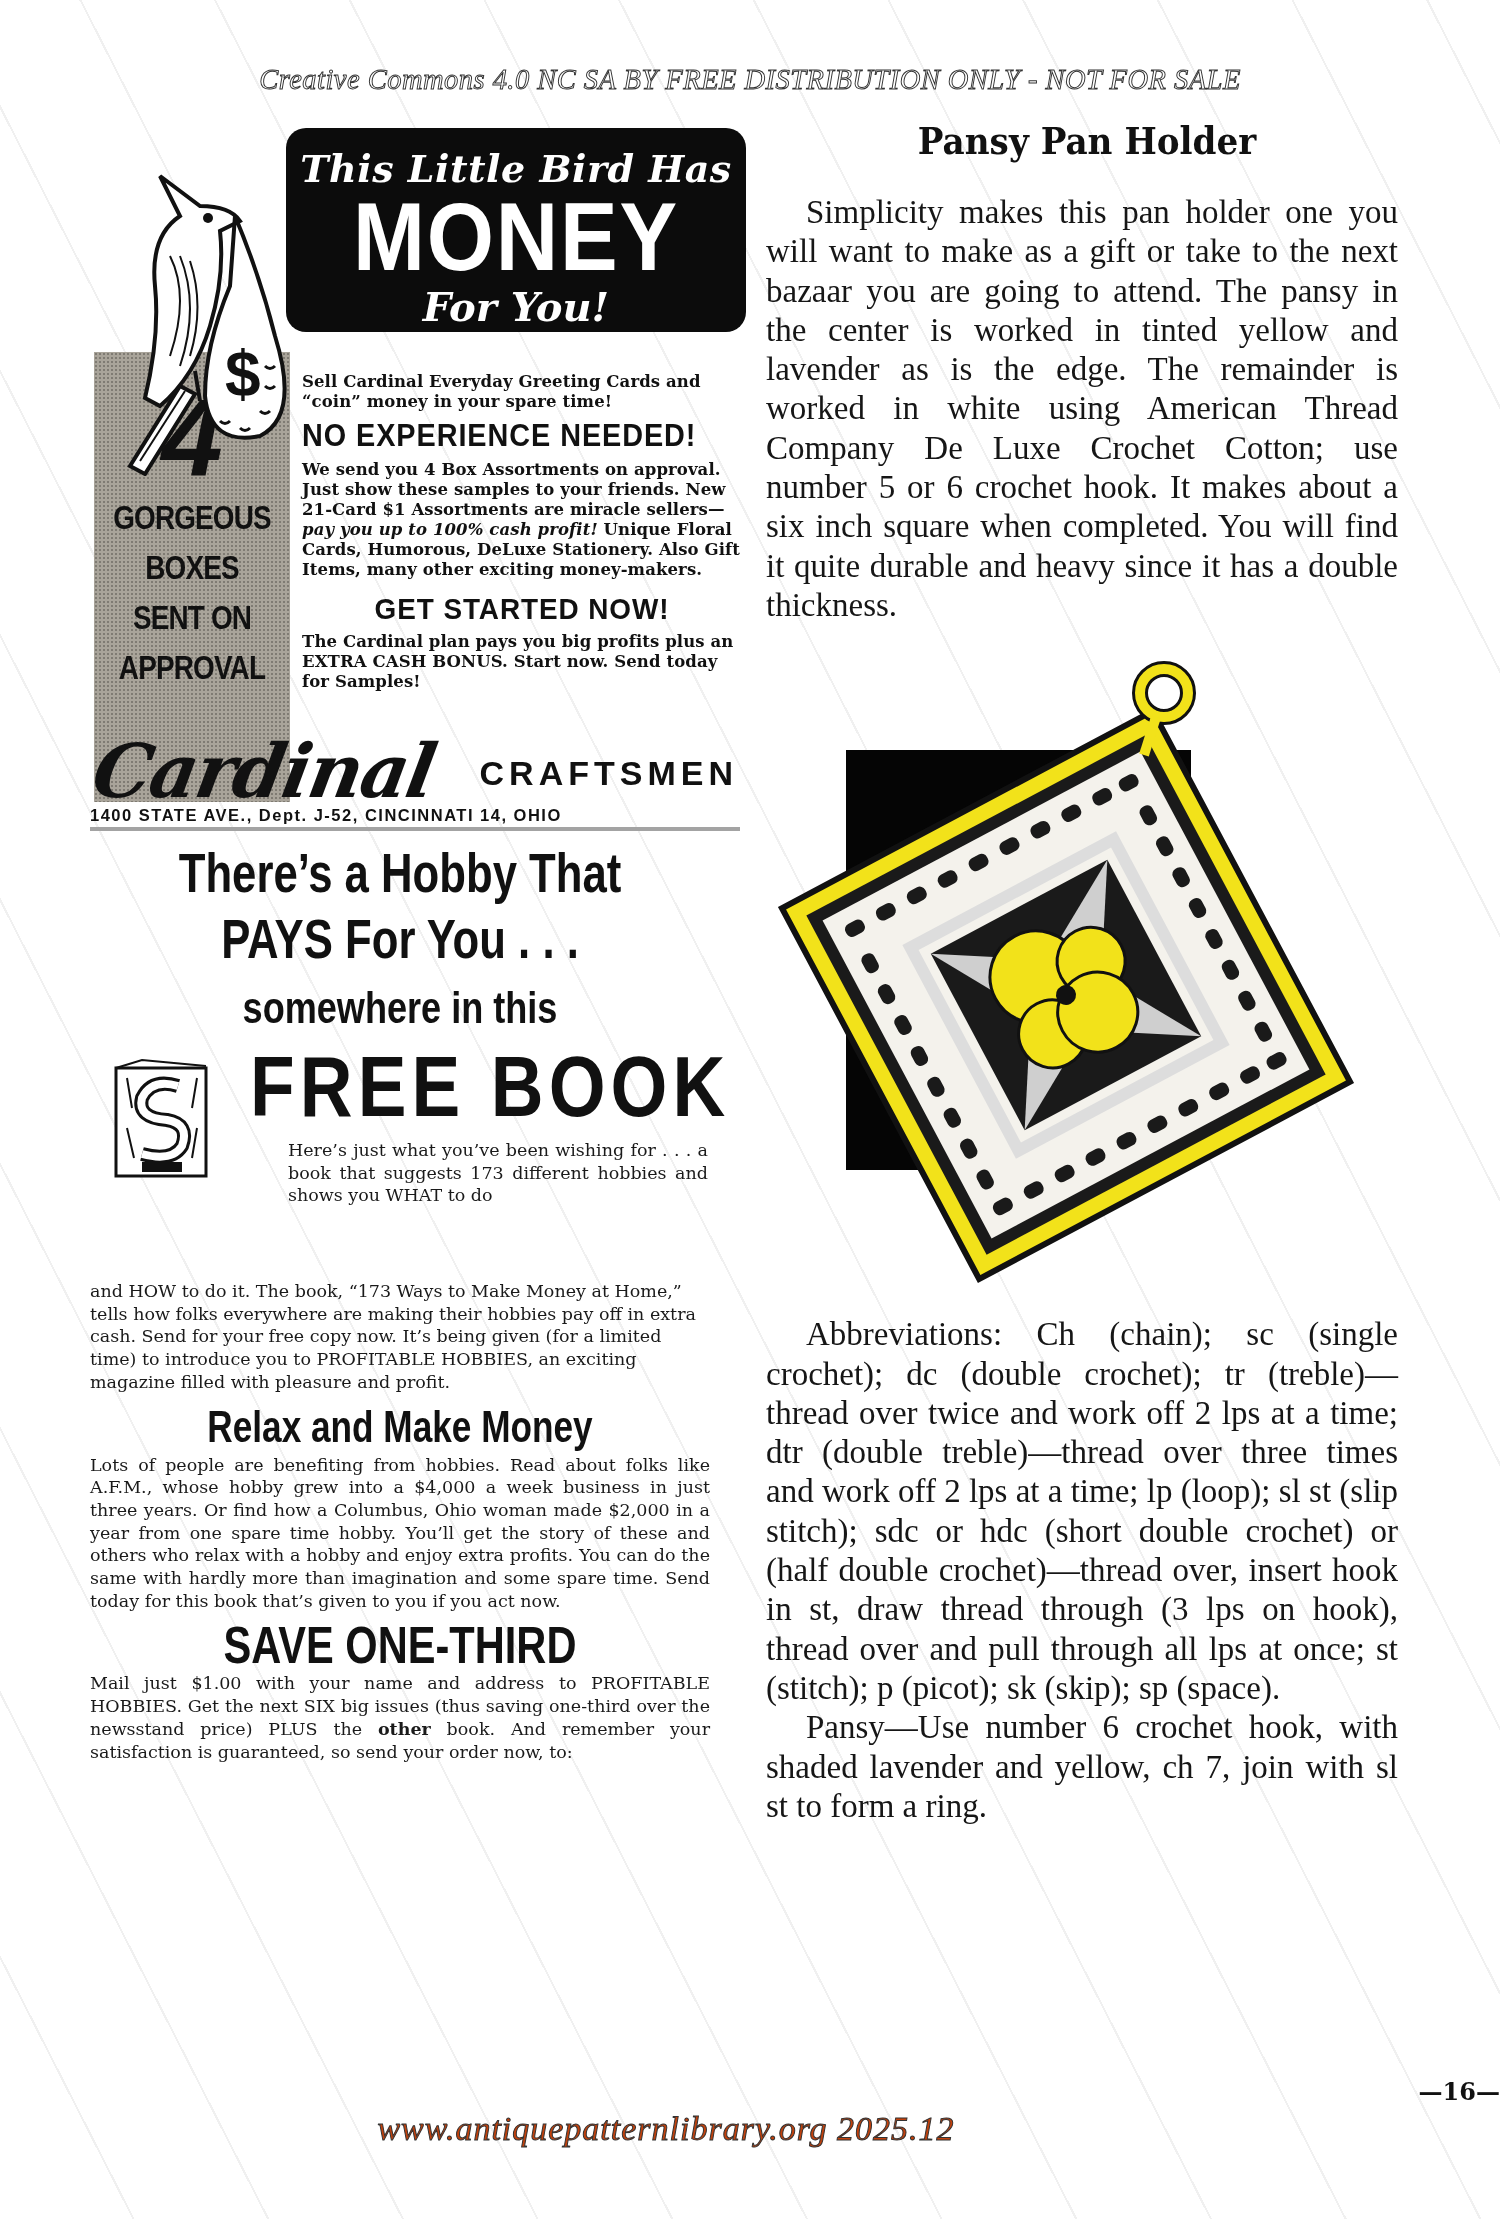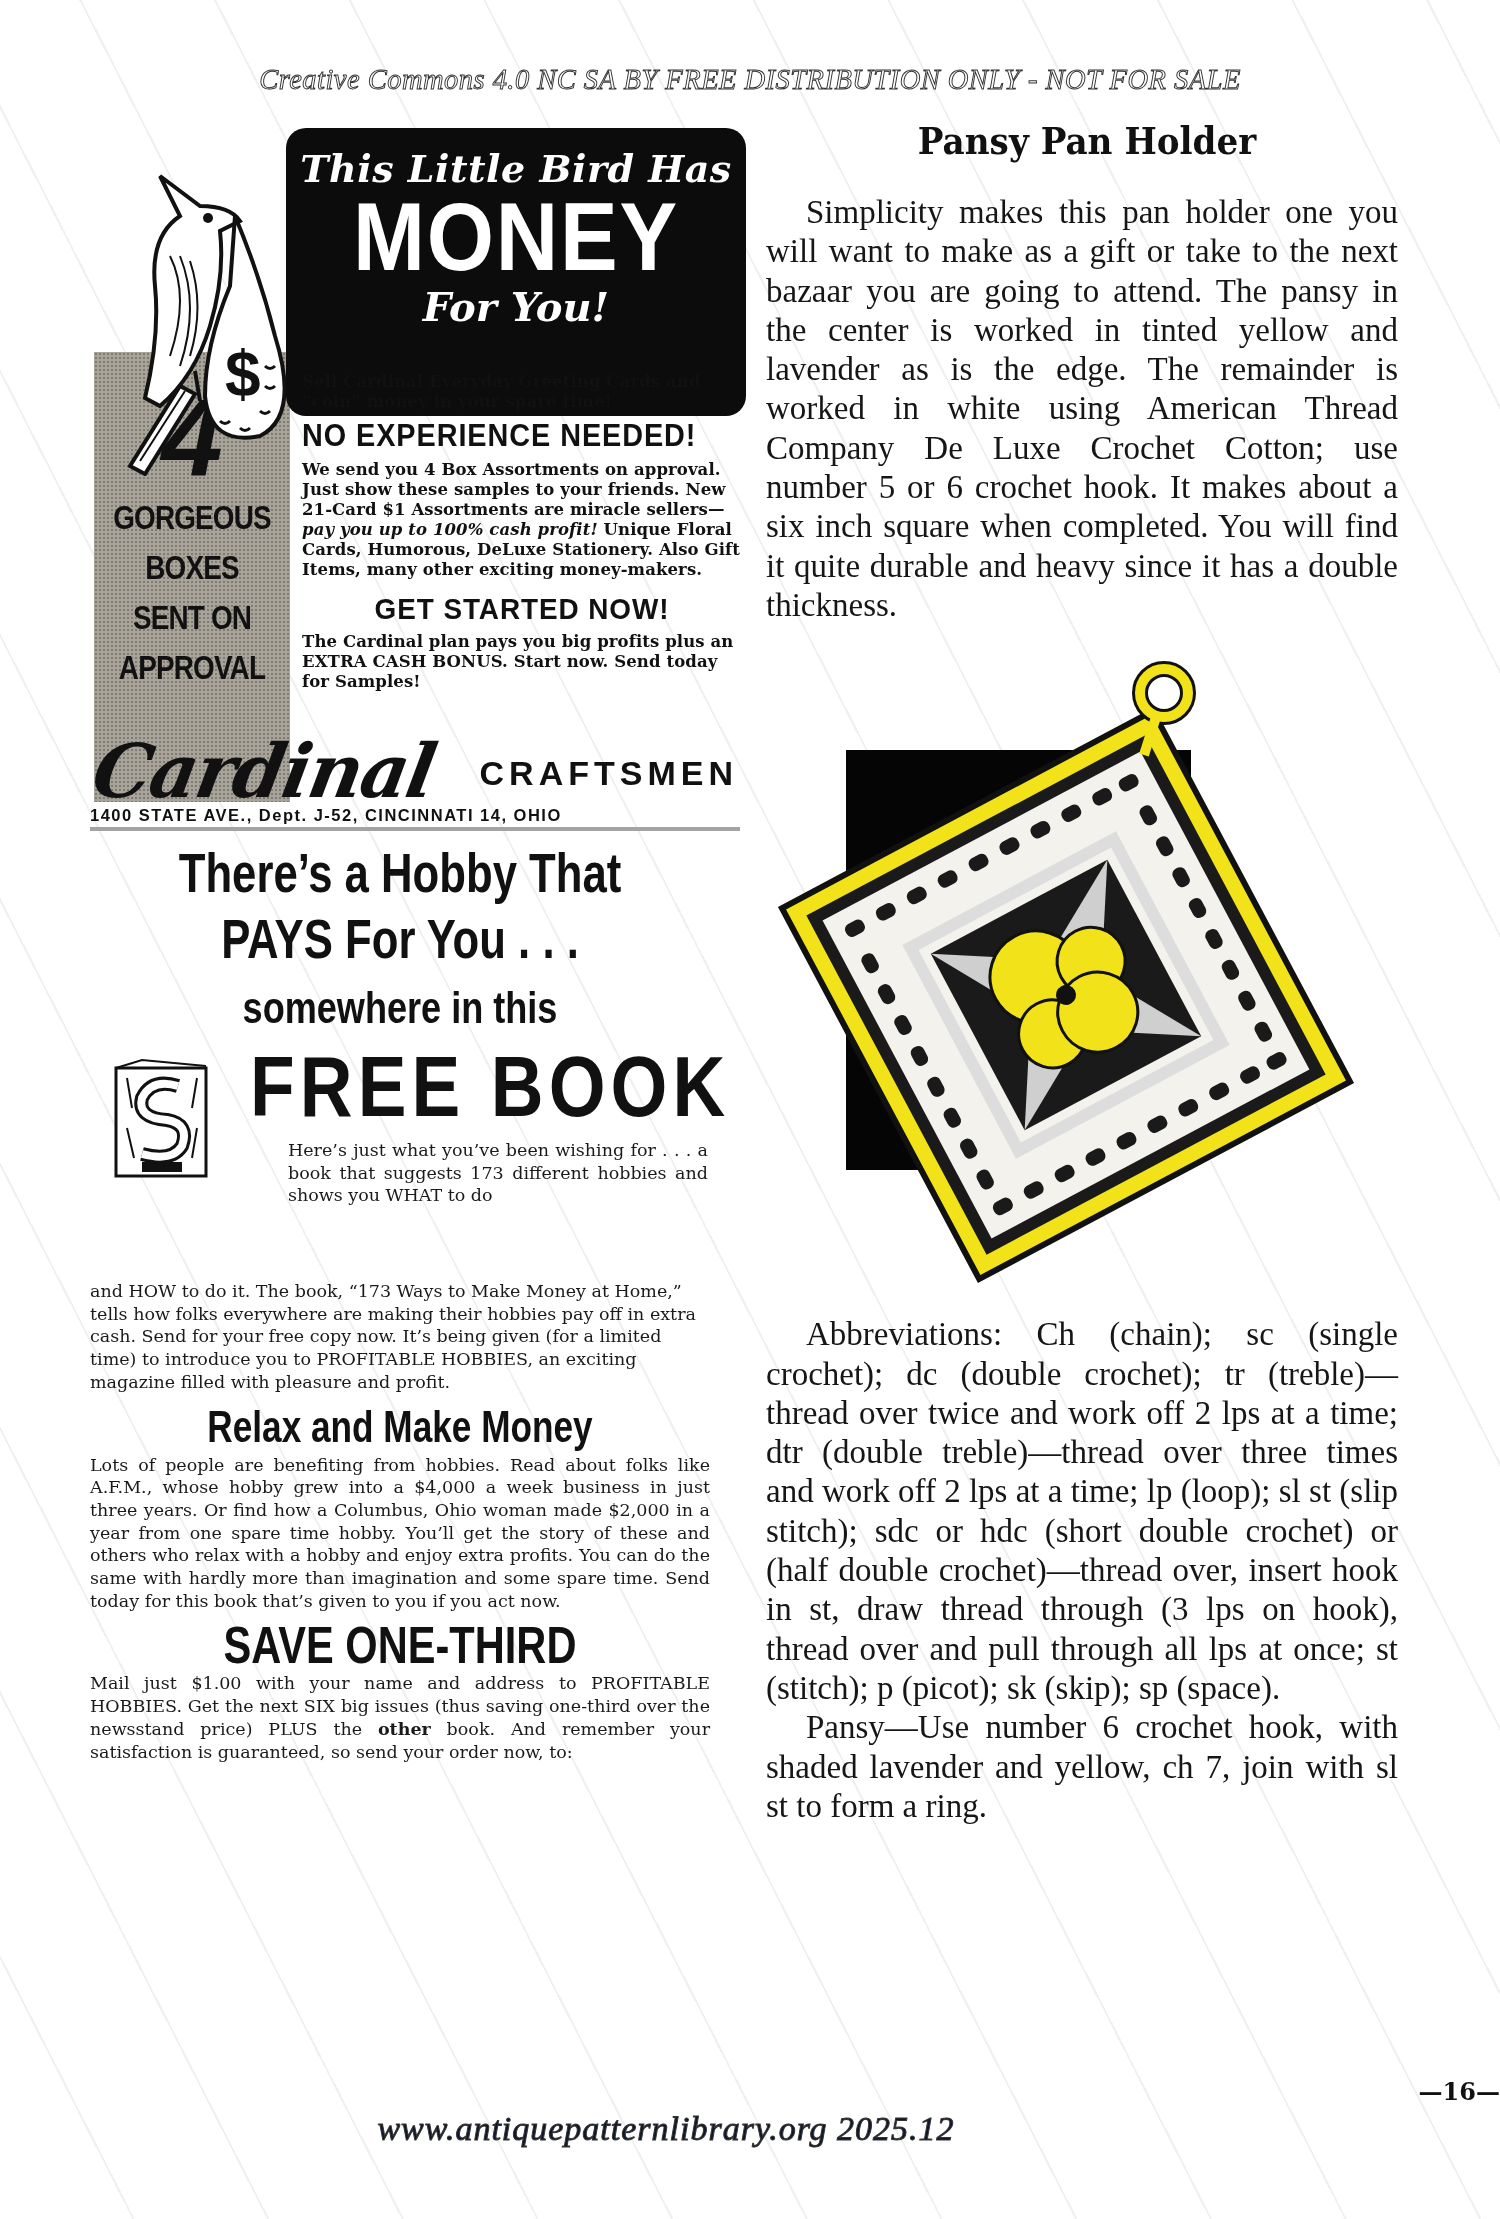--- a/index.html
+++ b/index.html
@@ -17,21 +17,21 @@
       color: #fff; -webkit-text-stroke: 1px #333; letter-spacing: 0.5px;
       transform: scaleX(0.95);
     }
 
     
     .left { position: absolute; left: 90px; top: 128px; width: 650px; }
 
     .cardinal-ad { position: relative; width: 650px; height: 720px; }
     .bird-area { position: absolute; left: 10px; top: 8px; width: 200px; height: 340px; }
     .money-box {
-      position: absolute; left: 196px; top: 0; width: 460px; height: 288px;
+      position: absolute; left: 196px; top: 0; width: 460px; height: 204px;
       background: #0c0c0c; border-radius: 20px; color: #fff; text-align: center;
     }
     .money-top { font-family: "DejaVu Serif", serif; font-style: italic; font-weight: bold; font-size: 38px; margin-top: 18px; letter-spacing: 0.5px; }
     .money-big { font-family: "Liberation Sans", sans-serif; font-weight: 900; font-size: 96px; line-height: 92px; letter-spacing: 2px; transform: scaleX(0.9); }
     .money-bottom { font-family: "DejaVu Serif", serif; font-style: italic; font-weight: bold; font-size: 40px; margin-top: 0px; }
 
     .gray-box {
       position: absolute; left: 4px; top: 224px; width: 196px; height: 450px;
       background-color: #a9a49a;
       background-image: radial-gradient(rgba(0,0,0,0.25) 1px, transparent 1.2px);
@@ -71,21 +71,21 @@
     .right { position: absolute; left: 766px; top: 118px; width: 632px; }
     .article-title { font-family: "DejaVu Serif", serif; font-weight: bold; font-size: 38px; text-align: center; margin-left: 10px; transform: scaleX(0.9); }
     .article-body { font-family: "Liberation Serif", serif; font-size: 33px; line-height: 39.3px; text-align: justify; color: #161616; }
     .article-body.intro { margin-top: 30px; text-indent: 40px; }
     .image-wrap { position: relative; width: 632px; height: 660px; margin-top: 30px; }
     .abbrev { margin-top: 0px; text-indent: 40px; }
     .abbrev b, .pansy b { font-weight: normal; margin-top: 18px; }
     .pansy { text-indent: 40px; }
 
     .page-num { position: absolute; top: 2077px; left: 0; width: 1500px; text-align: right; font-family: "DejaVu Serif", serif; font-weight: bold; font-size: 24px; }
-    .footer-url { position: absolute; top: 2110px; left: 0; width: 1332px; text-align: center; font-family: "Liberation Serif", serif; font-style: italic; font-size: 34px; color: #0f172a; -webkit-text-stroke: 1px #333; letter-spacing: 1px; }
+    .footer-url { position: absolute; top: 2110px; left: 0; width: 1332px; text-align: center; font-family: "Liberation Serif", serif; font-style: italic; font-size: 34px; color: #c2410c; -webkit-text-stroke: 1px #333; letter-spacing: 1px; }
   </style>
 </head>
 <body>
 
 <div class="watermark-lines"></div>
 
 <div class="cc-banner">Creative Commons 4.0 NC SA BY FREE DISTRIBUTION ONLY - NOT FOR SALE</div>
 
 <div class="left">
 

